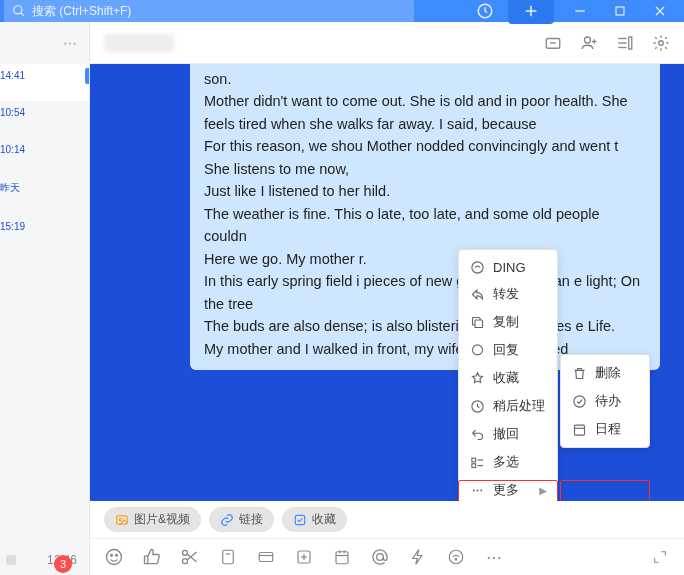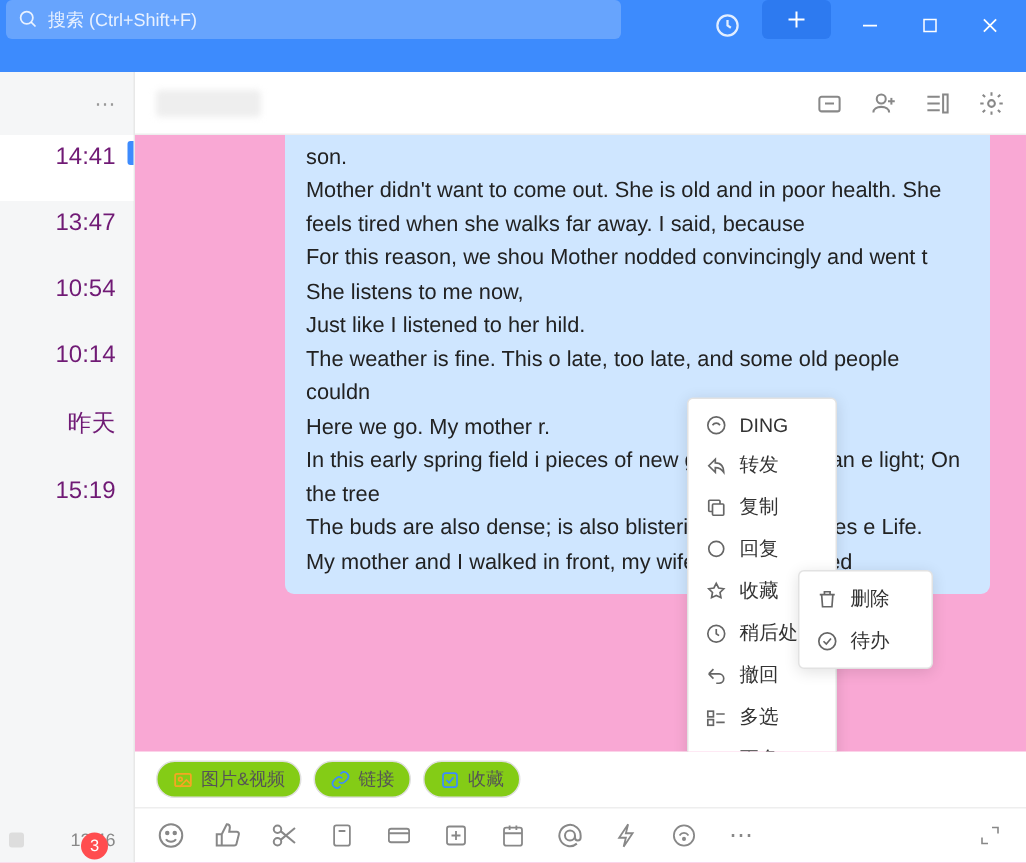--- a/index.html
+++ b/index.html
@@ -1,58 +1,58 @@
 <!DOCTYPE html>
 <html><head>
 <meta charset="utf-8">
 <style>
 * { margin: 0; padding: 0; box-sizing: border-box; font-family: "Microsoft YaHei", Arial, sans-serif; }
 body { width: 684px; height: 575px; overflow: hidden; background: #fff; display: flex; flex-direction: column; }
 
-.titlebar { height: 48px; background: #3d8bfd; display: flex; align-items: flex-start; padding: 0 4px; }
+.titlebar { height: 22px; background: #3d8bfd; display: flex; align-items: center; padding: 0 4px; }
 .search-box { flex: 0 0 410px; height: 26px; background: rgba(255,255,255,0.22); border-radius: 4px; display: flex; align-items: center; padding: 0 8px; color: rgba(255,255,255,0.85); font-size: 12px; }
 .search-box svg { margin-right: 6px; }
 .title-spacer { flex: 1; }
 .title-btn { width: 40px; height: 34px; display: flex; align-items: center; justify-content: center; color: #fff; cursor: pointer; }
 .title-btn.plus { background: #2d7af0; margin: 0 6px; width: 46px; height: 26px; border-radius: 4px; }
 .title-btn.history { color: rgba(255,255,255,0.85); width: 34px; }
 
 .main { flex: 1; display: flex; min-height: 0; }
 
 .sidebar { width: 90px; background: #f5f6f7; border-right: 1px solid #e8e8e8; position: relative; display: flex; flex-direction: column; }
 .sidebar-top { height: 42px; display: flex; align-items: center; justify-content: flex-end; padding-right: 10px; color: #999; font-size: 14px; letter-spacing: 2px; }
-.time-item { text-align: right; padding: 6px 12px 20px 0; font-size: 16px; color: #701a75; position: relative; }
+.time-item { text-align: left; padding: 6px 12px 20px 0; font-size: 10px; color: #1d4ed8; position: relative; }
 .time-item.active { background: #fff; }
 .time-item .tab { position: absolute; right: 0; top: 4px; width: 4px; height: 16px; background: #3d8bfd; border-radius: 2px 0 0 2px; }
 .badge-dot { position: absolute; left: 54px; bottom: 2px; width: 18px; height: 18px; background: #ff4d4f; border-radius: 50%; color: #fff; font-size: 11px; display: flex; align-items: center; justify-content: center; }
 .sidebar-footer { margin-top: auto; padding: 6px 12px 8px 14px; font-size: 12px; color: #888; position: relative; text-align: right; }
 .avatar-ph { width: 10px; height: 10px; background: #ddd; border-radius: 2px; position: absolute; left: 6px; top: 8px; }
 
 .content { flex: 1; display: flex; flex-direction: column; min-width: 0; }
 .content-header { height: 42px; border-bottom: 1px solid #eee; display: flex; align-items: center; padding: 0 14px; }
 .header-name { width: 70px; height: 18px; background: #eee; border-radius: 3px; filter: blur(2px); }
 .header-actions { margin-left: auto; display: flex; gap: 18px; color: #888; }
 .header-icon { cursor: pointer; }
 
-.chat-area { flex: 1; overflow: hidden; position: relative; background: #f9a8d4; padding: 0 24px 0 100px; }
+.chat-area { flex: 1; overflow: hidden; position: relative; background: #1d4ed8; padding: 0 24px 0 100px; }
 .bubble { background: #cfe6ff; border-radius: 6px; padding: 10px 14px; font-size: 14.5px; color: #222; line-height: 1.55; margin-top: -6px; }
 .bubble p { margin: 0; }
 
 .context-menu { position: absolute; background: #fff; border: 1px solid #e2e2e2; border-radius: 4px; box-shadow: 0 2px 10px rgba(0,0,0,0.12); padding: 4px 0; font-size: 13px; color: #333; }
-.menu-main { left: 368px; top: 175px; width: 100px; }
-.menu-sub { left: 442px; top: 290px; width: 90px; }
+.menu-main { left: 368px; top: 185px; width: 100px; }
+.menu-sub { left: 470px; top: 290px; width: 90px; }
 .menu-item { display: flex; align-items: center; padding: 5px 10px; gap: 8px; cursor: pointer; white-space: nowrap; }
 .menu-icon { width: 16px; height: 16px; display: flex; align-items: center; justify-content: center; color: #666; flex-shrink: 0; }
 .menu-arrow { margin-left: auto; color: #999; font-size: 10px; }
 .highlight-box { position: absolute; border: 1.5px solid #e33; border-radius: 2px; pointer-events: none; }
 .hl1 { left: 368px; top: 416px; width: 100px; height: 28px; }
 .hl2 { left: 470px; top: 416px; width: 90px; height: 28px; }
 
 .attach-bar { padding: 6px 14px; display: flex; gap: 8px; }
-.attach-btn { border: 1px solid #e0e0e0; background: #84cc16; border-radius: 14px; padding: 3px 10px; font-size: 12px; color: #555; display: flex; align-items: center; gap: 5px; cursor: pointer; }
+.attach-btn { border: 1px solid #e0e0e0; background: #e5e5e5; border-radius: 14px; padding: 3px 10px; font-size: 12px; color: #555; display: flex; align-items: center; gap: 5px; cursor: pointer; }
 .attach-btn .ic { width: 14px; height: 14px; display: inline-flex; align-items: center; justify-content: center; }
 
 .toolbar { border-top: 1px solid #eee; padding: 8px 14px; display: flex; align-items: center; gap: 18px; color: #888; }
 .tool-icon { cursor: pointer; width: 20px; height: 20px; display: flex; align-items: center; justify-content: center; }
 .tool-spacer { flex: 1; }
 
 svg { display: block; }
 </style>
 </head>
 <body>
@@ -94,21 +94,20 @@
         <line x1="19" y1="5" x2="5" y2="19"></line>
       </svg>
   </div>
 </div>
 
 <div class="main">
   <div class="sidebar">
     <div class="sidebar-top">⋯</div>
     <div id="time-list">
         <div class="time-item active">14:41<div class="tab"></div></div>
-        <div class="time-item">13:47</div>
         <div class="time-item">10:54</div>
         <div class="time-item">10:14</div>
         <div class="time-item">昨天</div>
         <div class="time-item">15:19</div>
       </div>
     <div class="sidebar-footer">
       <div class="avatar-ph"></div>
       <span>12:46</span>
       <div class="badge-dot">3</div>
     </div>
@@ -257,20 +256,29 @@
           </div>
           <div class="menu-item">
             <span class="menu-icon">
               <svg width="15" height="15" viewBox="0 0 24 24" fill="none" stroke="currentColor" stroke-width="1.8">
                 <circle cx="12" cy="12" r="9"></circle>
                 <path d="M8 12l3 3 5-6"></path>
               </svg>
             </span>
             <span>待办</span>
           </div>
+          <div class="menu-item">
+            <span class="menu-icon">
+              <svg width="15" height="15" viewBox="0 0 24 24" fill="none" stroke="currentColor" stroke-width="1.8">
+                <rect x="4" y="5" width="16" height="16" rx="2"></rect>
+                <line x1="4" y1="10" x2="20" y2="10"></line>
+              </svg>
+            </span>
+            <span>日程</span>
+          </div>
         </div>
       <div class="highlight-box hl1"></div>
       <div class="highlight-box hl2"></div>
     </div>
 
     <div class="attach-bar">
       <div class="attach-btn">
           <span class="ic">
             <svg width="14" height="14" viewBox="0 0 24 24" fill="none" stroke="#f5a623" stroke-width="2">
               <rect x="3" y="5" width="18" height="14" rx="2"></rect>

